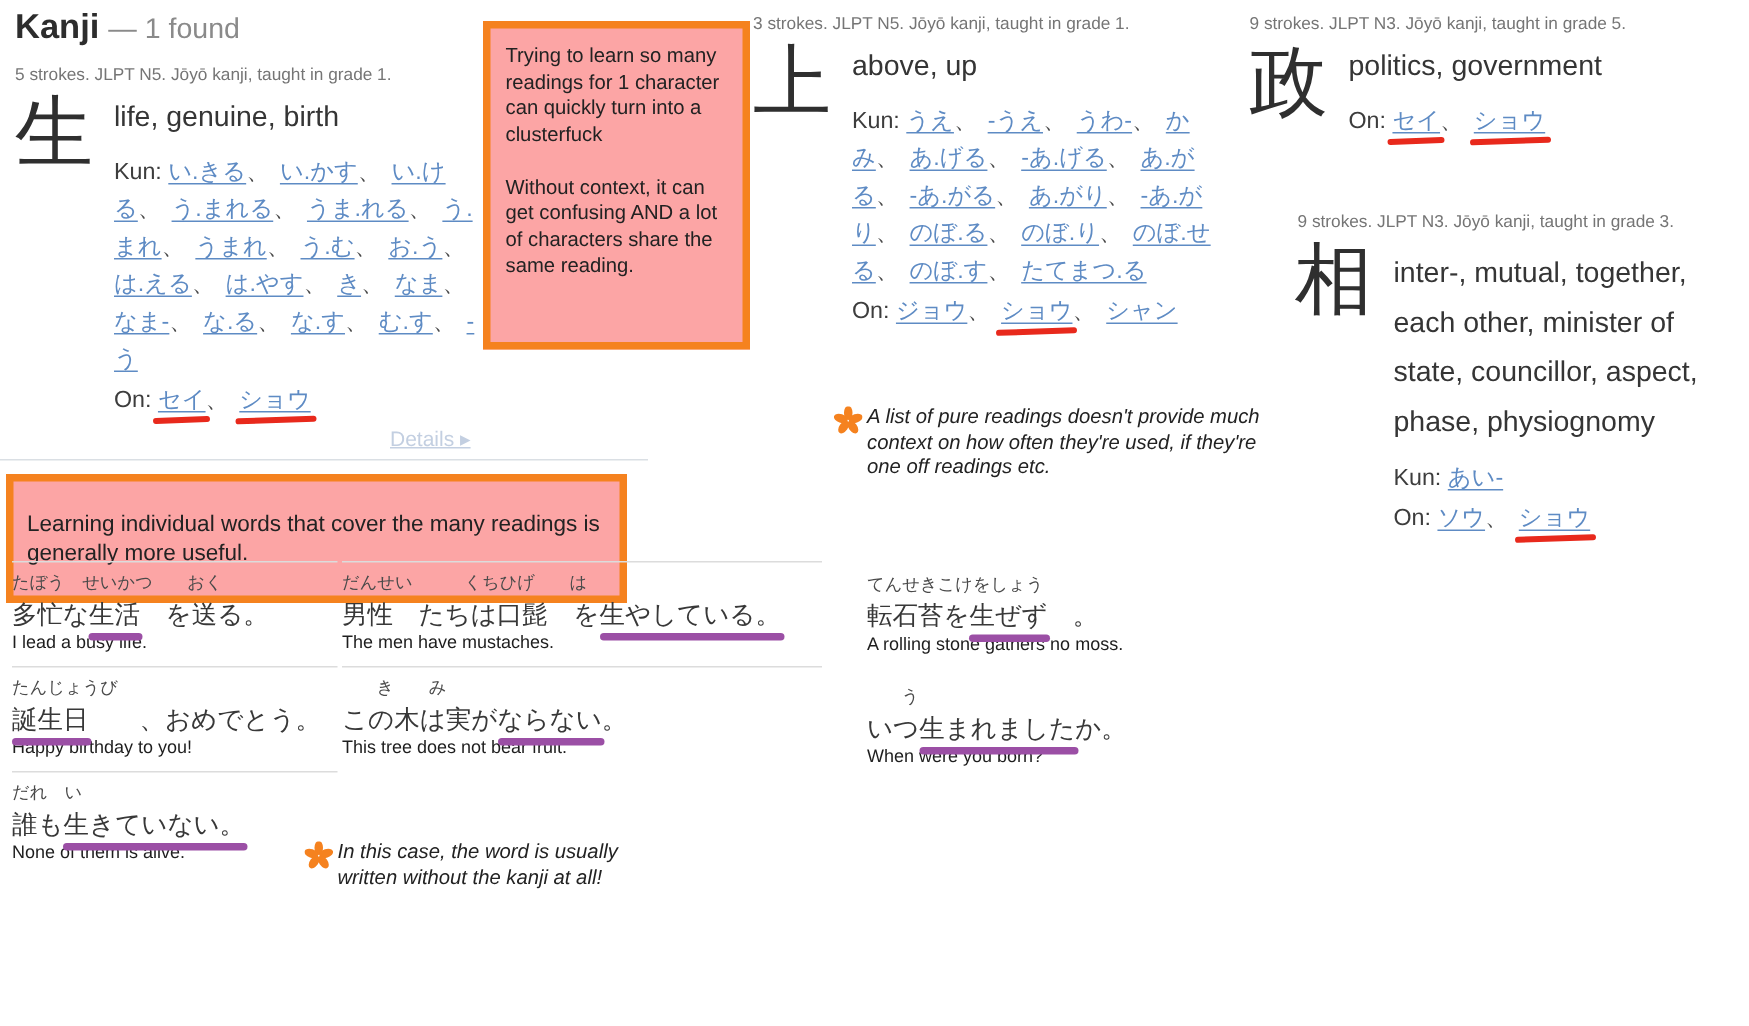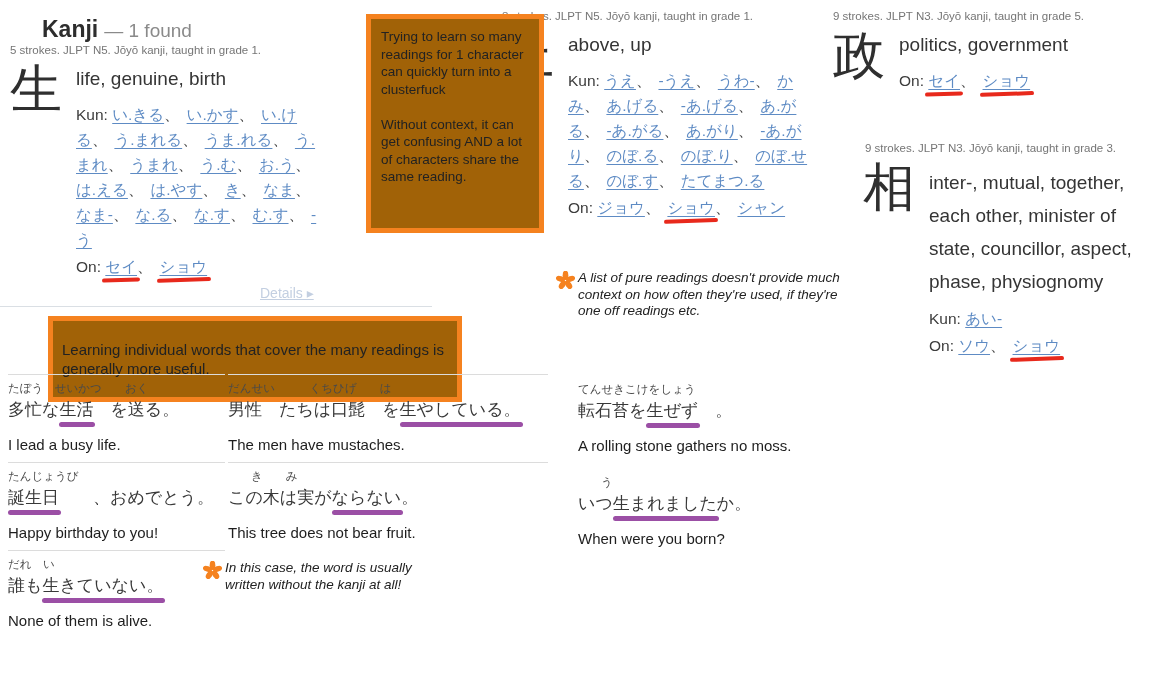--- a/index.html
+++ b/index.html
@@ -1,21 +1,21 @@
 <!DOCTYPE html>
 <html><head>
 <meta charset="utf-8">
 <style>
   * { margin:0; padding:0; box-sizing:border-box; }
   html,body { background:#fff; }
   body { font-family:"Liberation Sans","DejaVu Sans",sans-serif; color:#3c3c3c; }
   .canvas { position:relative; width:1166px; height:684px; background:#fff; overflow:hidden; }
 
   
-  .header { position:absolute; left:10px; top:16px;margin-left:32px; }
+  .header { position:absolute; left:10px; top:4px; }
   .header .title { font-size:23px; font-weight:bold; color:#2d2d2d; }
   .header .count { font-size:19px; color:#8a8a8a; margin-left:6px; }
 
   
   .entry { position:absolute; }
   .entry .meta { font-size:11.5px; color:#757575; margin-bottom:6px; }
   .entry .body { display:flex; }
   .entry .glyph { font-size:52px; line-height:1.05; color:#2f2f2f; flex:0 0 66px; }
   .entry .right { flex:1; padding-top:6px; }
   .entry .meanings { font-size:19px; color:#353535; margin-bottom:12px; }
@@ -31,21 +31,21 @@
   .entry-sei2 { left:833px; top:10px;  width:330px; }
   .entry-sou  { left:863px; top:142px; width:302px; }
   .entry-sou .meanings { line-height:33px; margin-bottom:8px; }
   .entry-sou .meta { margin-left:2px; }
 
   .details { position:absolute; left:260px; top:284px; }
   .details a { font-size:14px; color:#c3cfe1; text-decoration:underline; cursor:pointer; }
   .rule-top { position:absolute; left:0; top:306px; width:432px; height:1px; background:#dadfe4; }
 
   
-  .obox { position:absolute; border:5px solid #f5821f; background:#a16207; color:#222;margin-left:44px; }
+  .obox { position:absolute; border:5px solid #f5821f; background:#fca5a5; color:#222; }
   .obox1 { left:322px; top:14px; width:178px; height:219px; padding:9px 10px; font-size:13.5px; line-height:17.5px; white-space:pre-line; }
   .obox2 { left:4px; top:316px; width:414px; padding:19px 9px; font-size:15px; line-height:19px; }
 
   
   .note { position:absolute; display:flex; align-items:flex-start; }
   .note .star { flex:0 0 22px; margin-top:1px; }
   .note .note-text { font-size:13.5px; line-height:16.5px; color:#222;font-style:italic; }
   .note-1 { left:556px; top:270px; width:292px; }
   .note-2 { left:203px; top:560px; width:252px; }
 
@@ -54,21 +54,21 @@
   .sent-col-1 { left:8px;   top:374px; width:217px; }
   .sent-col-2 { left:228px; top:374px; width:320px; }
   .sent-col-3 { left:578px; top:376px; width:332px; }
   .sentence { padding:2px 0 9px; }
   .sentence.ruled { border-top:1px solid #dcdcdc; }
   .furigana { font-size:11.5px; color:#4a4a4a; white-space:pre; margin:4px 0 2px; }
   .jp { font-size:17px; color:#383838; white-space:pre; margin-top:2px; }
   .seg { position:relative; }
   .seg.hl::after { content:""; position:absolute; left:0; right:-2px; bottom:-8px; height:5px;
                    background:#9b4fa5; border-radius:3px; }
-  .en { font-size:15px; color:#1e1e1e; margin-top:15px; }
+  .en { font-size:12px; color:#1e1e1e; margin-top:0; }
 </style>
 </head>
 <body>
 
 <div class="canvas">
 
   <div class="header">
     <span class="title">Kanji</span><span class="count">— 1 found</span>
   </div>
 

